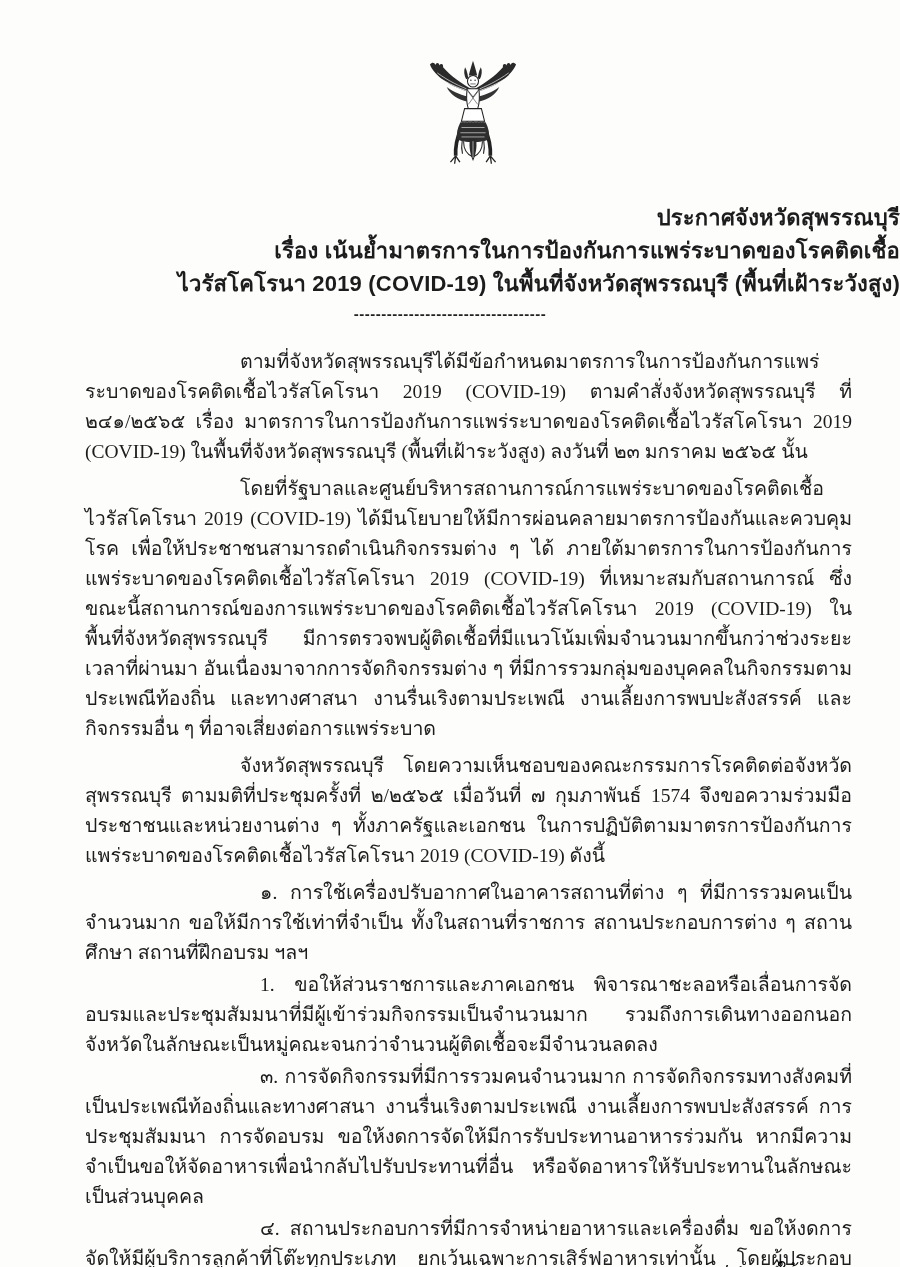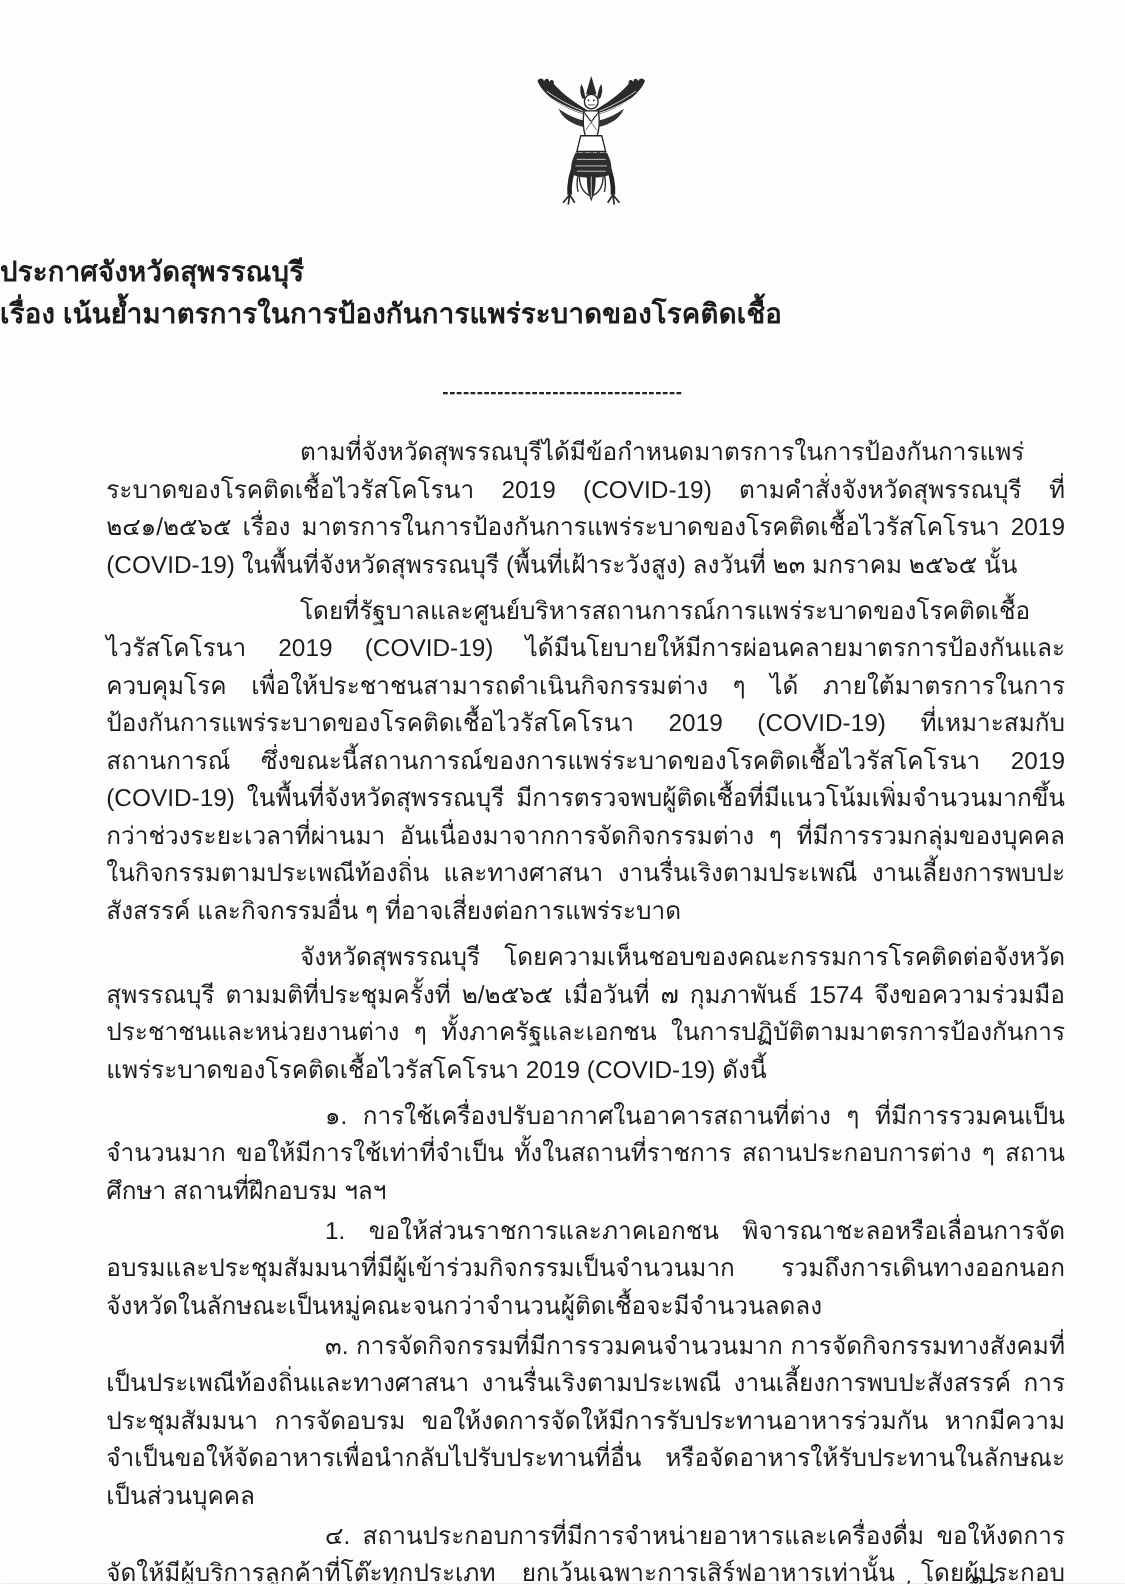--- a/index.html
+++ b/index.html
@@ -10,36 +10,36 @@
     background:#fdfdfc;
     color:#1c1c1c;
     font-family:"Liberation Sans", sans-serif;
     overflow:hidden;
     box-shadow:0 0 6px rgba(0,0,0,.2);
   }
   .header { position:relative; height:347px; }
   .emblem { position:absolute; left:410px; top:58px; width:126px; height:118px; }
   .title-block {
     position:absolute; top:201px; left:0; right:0;
-    text-align:left; font-weight:bold;
+    text-align:right; font-weight:bold;
     font-size:22px; line-height:33px;
     letter-spacing:0.2px;
   }
   .separator {
     position:absolute; top:305px; left:0; right:0;
     text-align:center; font-weight:bold;
     font-size:15px; letter-spacing:0.5px;
     color:#222;
   }
   .doc-body {
     padding:0 48px 0 85px;
     font-size:19.5px; line-height:30px;
     text-align:justify;
   }
-  .para { margin:0 0 7px; text-indent:155px; }
+  .para { margin:0 0 7px; text-indent:155px;font-family:Liberation Serif, serif; }
   .item { margin:0 0 2px; text-indent:175px; }
   .footer-note {
     position:absolute; right:85px; top:1256px;
     font-size:19px; color:#000000;
   }
   .g-line { stroke:#232323; fill:none; }
 </style>
 </head>
 <body>
 
@@ -92,20 +92,21 @@
       <path d="M114,152 C112,168 115,182 120,194 C125,182 128,168 126,152 Z" fill="#2a2a2a"></path>
       <path d="M120,156 v32" stroke="#ffffff" stroke-width="1.1"></path>
     </svg>
 
     <div class="title-block">
 
         <div class="title-line">ประกาศจังหวัดสุพรรณบุรี</div>
 
         <div class="title-line">เรื่อง เน้นย้ำมาตรการในการป้องกันการแพร่ระบาดของโรคติดเชื้อ</div>
 
+        <div class="title-line">ไวรัสโคโรนา 2019 (COVID-19) ในพื้นที่จังหวัดสุพรรณบุรี (พื้นที่เฝ้าระวังสูง)</div>
       </div>
 
     <div class="separator">-----------------------------------</div>
   </div>
 
   <div class="doc-body">
     <div>
 
         <p class="para">ตามที่จังหวัดสุพรรณบุรีได้มีข้อกำหนดมาตรการในการป้องกันการแพร่ระบาดของโรคติดเชื้อไวรัสโคโรนา 2019 (COVID-19) ตามคำสั่งจังหวัดสุพรรณบุรี ที่ ๒๔๑/๒๕๖๕ เรื่อง มาตรการในการป้องกันการแพร่ระบาดของโรคติดเชื้อไวรัสโคโรนา 2019 (COVID-19) ในพื้นที่จังหวัดสุพรรณบุรี (พื้นที่เฝ้าระวังสูง) ลงวันที่ ๒๓ มกราคม ๒๕๖๕ นั้น</p>
 

